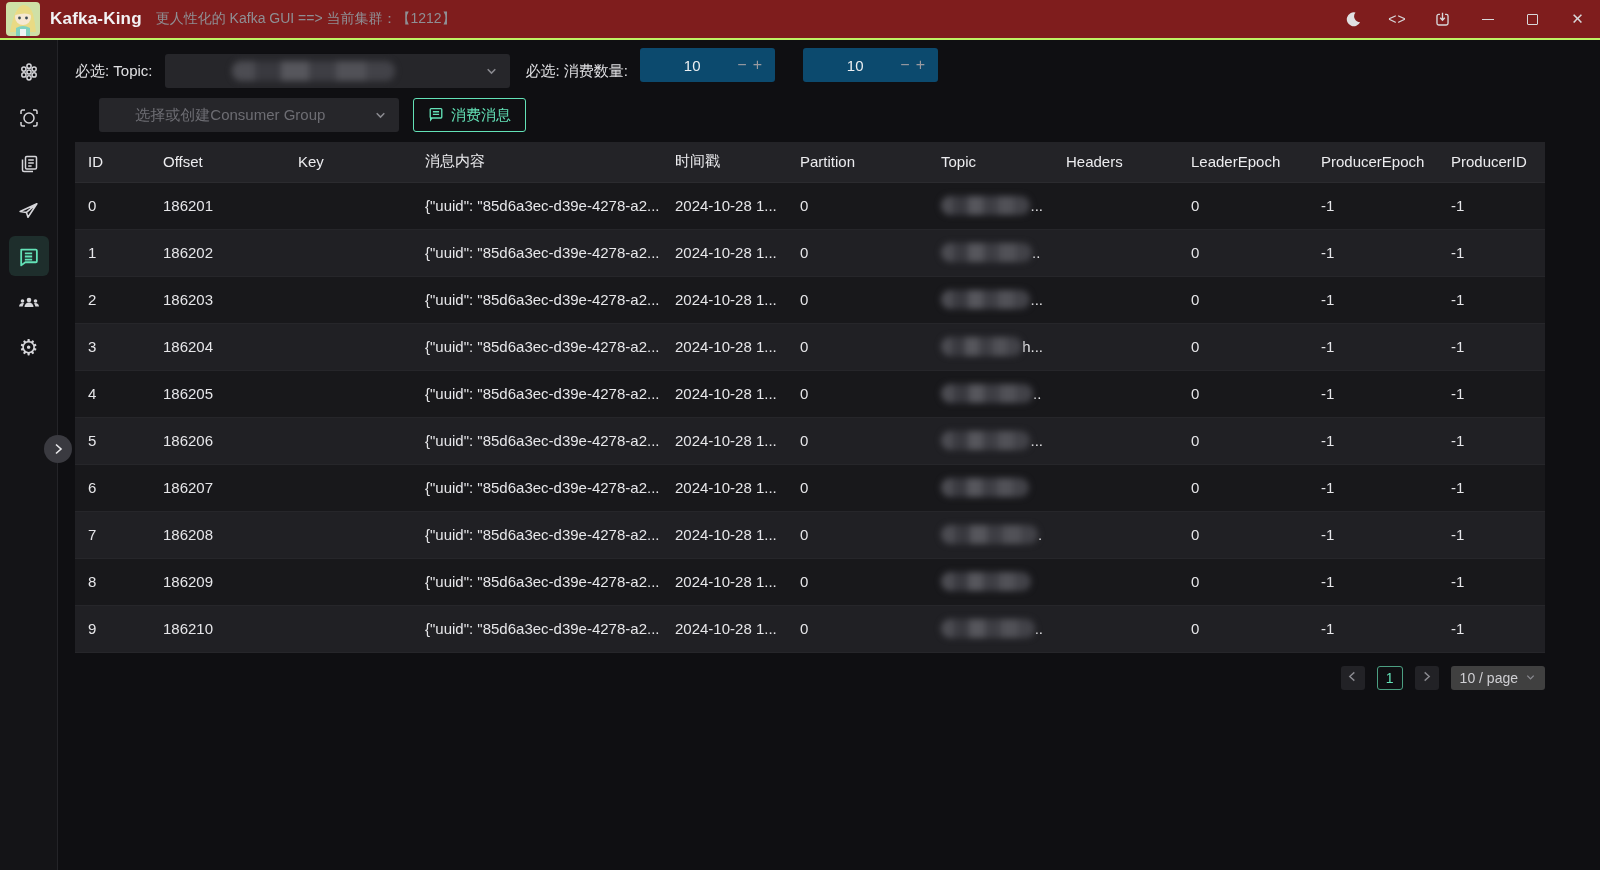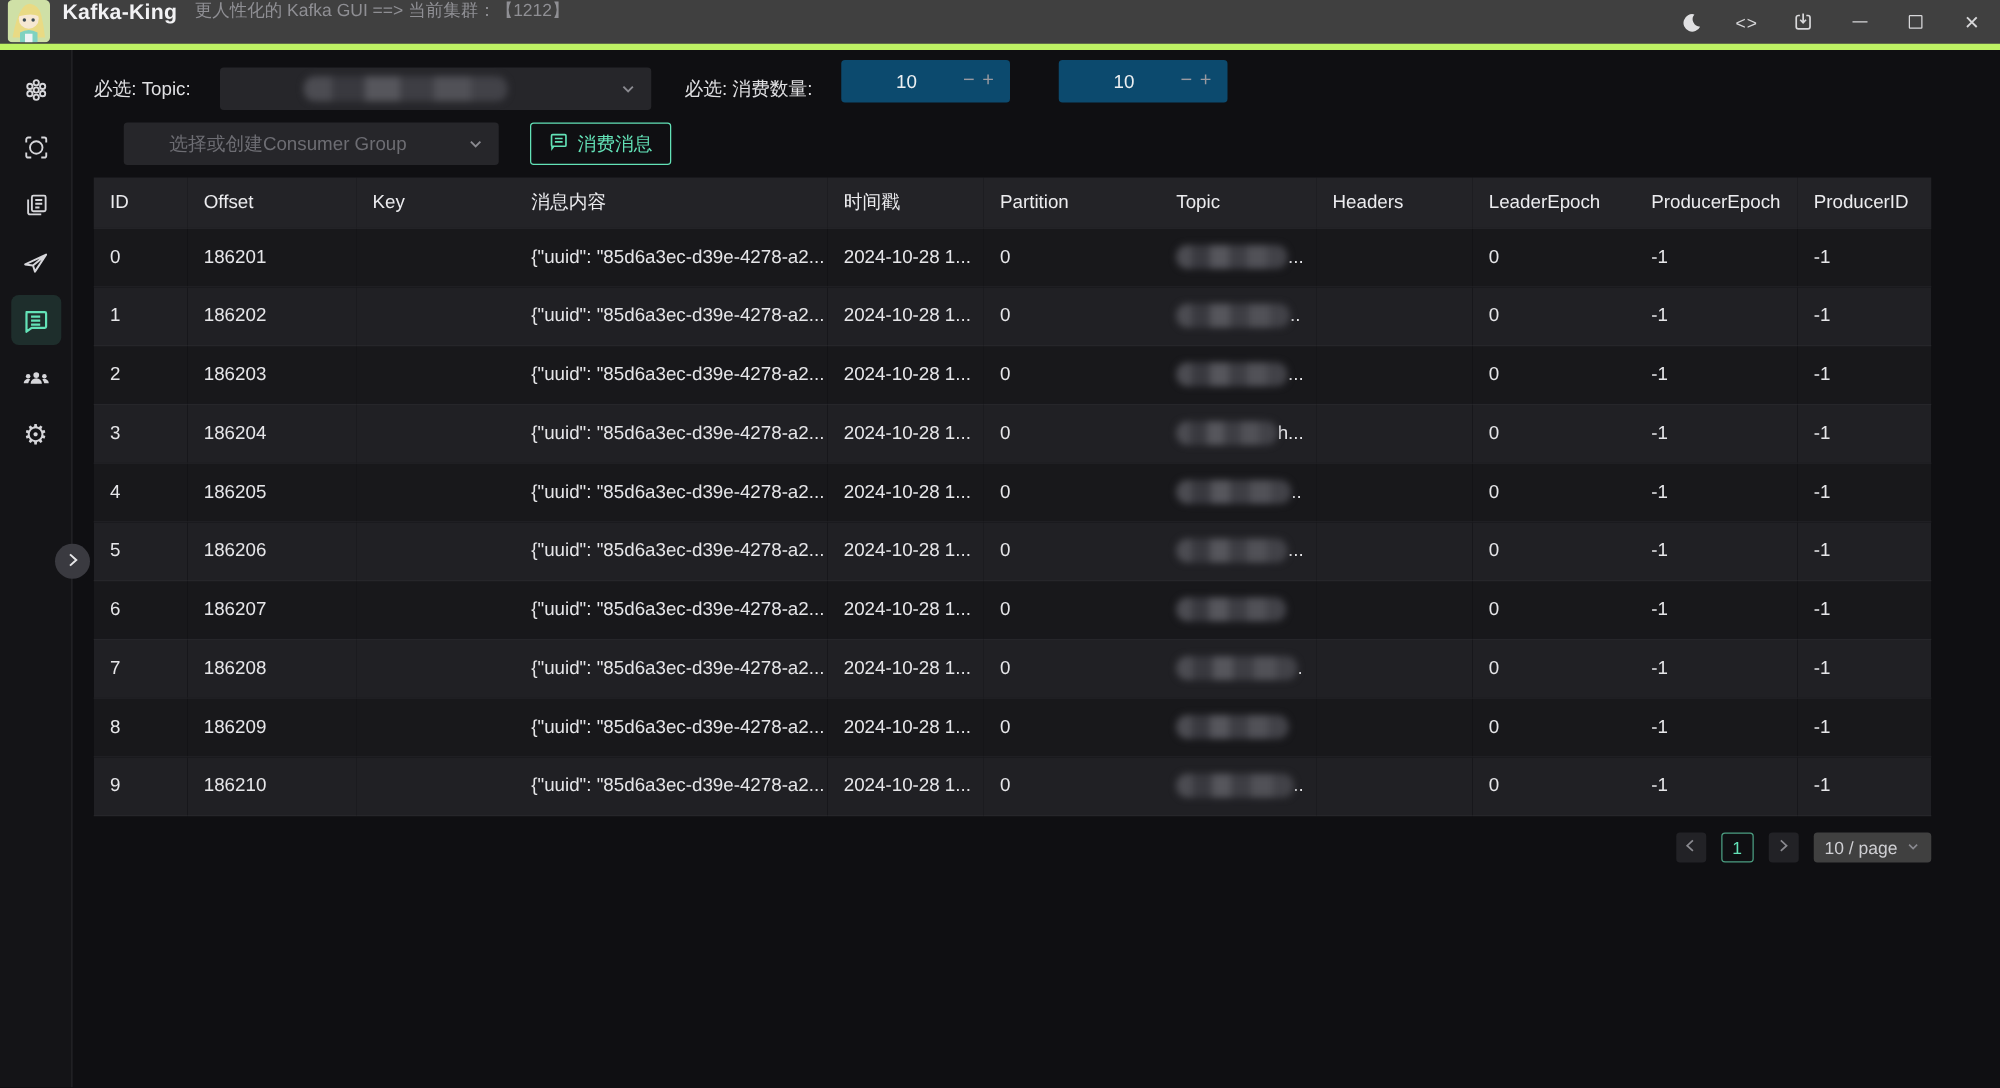--- a/index.html
+++ b/index.html
@@ -6,22 +6,22 @@
   html,body { width:1600px; height:870px; overflow:hidden; }
   body {
     font-family:"Liberation Sans", sans-serif;
     background:#0f0f12; color:#e4e4e7; font-size:15px;
   }
   .app { display:grid; width:1600px; height:870px;
     grid-template-rows:40px 1fr; grid-template-columns:58px 1fr;
     grid-template-areas:"topbar topbar" "sidebar main"; }
 
   
-  .titlebar { grid-area:topbar; background:#404040; display:flex; align-items:flex-start;
-    border-bottom:5px solid #bef264; padding-left:6px; }
+  .titlebar { grid-area:topbar; background:#7f1d1d; display:flex; align-items:center;
+    border-bottom:2px solid #bef264; padding-left:6px; }
   .logo { width:34px; height:34px; border-radius:4px; overflow:hidden; flex:0 0 auto; }
   .app-name { font-size:17px; font-weight:bold; color:#f2f2f4; margin-left:10px; letter-spacing:.2px; }
   .tb-subtitle { font-size:14px; color:#8f8f94; margin-left:14px; }
   .win-controls { margin-left:auto; display:flex; align-items:center; height:100%; }
   .win-btn { width:45px; height:100%; display:flex; align-items:center; justify-content:center;
     background:none; border:none; color:#d8d8da; cursor:pointer; font-size:15px; }
   .code-glyph { font-size:14px; letter-spacing:1px; color:#d8d8da; }
   .min-glyph { display:inline-block; width:12px; height:0; border-top:1.6px solid #d8d8da; }
   .max-glyph { display:inline-block; width:11px; height:11px; border:1.6px solid #d8d8da; border-radius:1px; }
 
@@ -36,21 +36,21 @@
   .expand-btn { position:absolute; left:44px; top:395px; width:28px; height:28px; border-radius:50%;
     background:#3a3a40; display:flex; align-items:center; justify-content:center; cursor:pointer; z-index:5;
     color:#e8e8ea; font-size:15px; }
 
   
   .main { grid-area:main; padding:14px 17px 0 17px; position:relative; }
   .page-head { display:flex; align-items:baseline; margin:8px 0 22px 0; }
   .page-title { font-size:23px; font-weight:bold; color:#f0f0f2; }
   .page-desc { font-size:14.5px; color:#a8a8ad; margin-left:14px; }
 
-  .form-row { display:flex; align-items:center; margin-bottom:10px; height:34px;gap:11px; }
+  .form-row { display:flex; align-items:center; margin-bottom:10px; height:34px; }
   .lbl { color:#e0e0e3; white-space:nowrap; }
   .select { background:#26262a; border-radius:3px; height:34px; display:flex; align-items:center;
     padding:0 12px; cursor:pointer; position:relative; }
   .topic-select { width:345px; margin:0 16px 0 12px; }
   .group-select { width:300px; margin:0 14px 0 24px; }
   .select .chev { margin-left:auto; display:flex; }
   .placeholder-txt { color:#6d6d73; margin:0 auto; font-size:15px; }
   .redacted { display:inline-block; height:20px; border-radius:9px; filter:blur(3px);
     background:linear-gradient(90deg,#4c4c52 0 14%,#39393f 0 30%,#56565c 0 47%,#3e3e44 0 64%,#515157 0 82%,#424248 0); }
   .topic-select .redacted { width:163px; margin-left:55px; }

